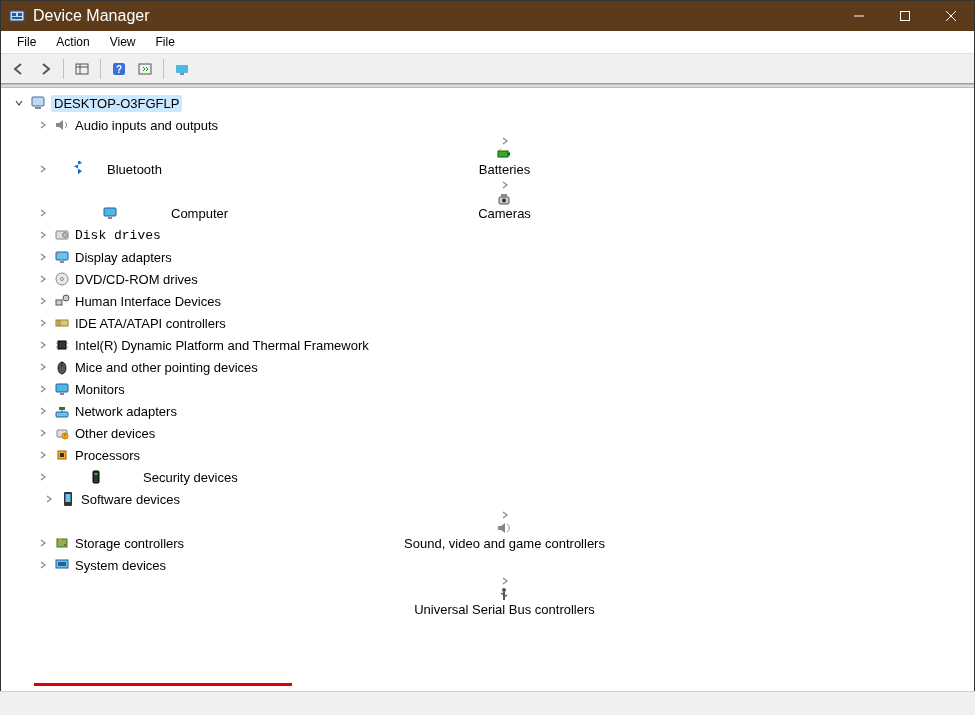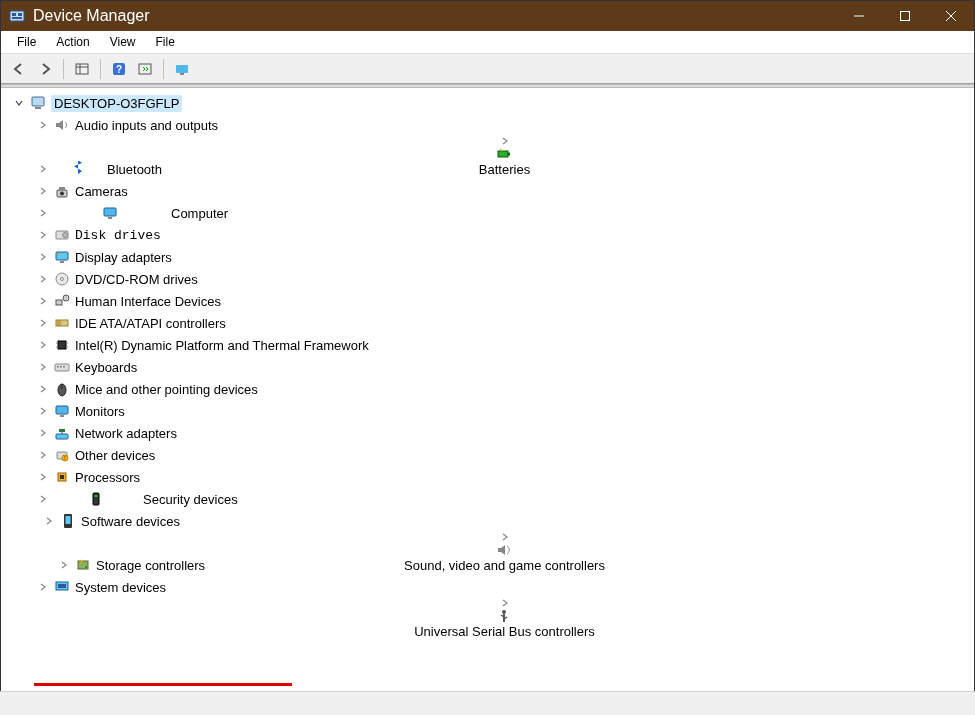--- a/index.html
+++ b/index.html
@@ -161,21 +161,21 @@
             <path d="M3 2 L7 5 L3 8" fill="none" stroke="#888" stroke-width="1.2"></path>
           </svg>
         </span>
     <span class="node-icon">
           <svg width="16" height="16" viewBox="0 0 16 16">
             <path d="M8 1v14l5-4-10-6 10-4-5-4z" fill="#0a6cd6" transform="scale(0.8) translate(2 1.5)"></path>
           </svg>
         </span>
     <span class="node-label">Bluetooth</span>
   </div>
-      <div class="node child" style="position: relative;">
+      <div class="node child" style="position: relative; flex-direction: column;">
     <span class="expander">
           <svg width="10" height="10" viewBox="0 0 10 10">
             <path d="M3 2 L7 5 L3 8" fill="none" stroke="#888" stroke-width="1.2"></path>
           </svg>
         </span>
     <span class="node-icon">
           <svg width="16" height="16" viewBox="0 0 16 16">
             <rect x="3" y="7" width="10" height="7" rx="1" fill="#ccc" stroke="#555"></rect>
             <circle cx="8" cy="10.5" r="2" fill="#333"></circle>
             <rect x="5" y="4" width="6" height="3" fill="#888"></rect>
@@ -287,36 +287,20 @@
     <span class="node-label">Intel(R) Dynamic Platform and Thermal Framework</span>
   </div>
       <div class="node child" style="position: relative;">
     <span class="expander">
           <svg width="10" height="10" viewBox="0 0 10 10">
             <path d="M3 2 L7 5 L3 8" fill="none" stroke="#888" stroke-width="1.2"></path>
           </svg>
         </span>
     <span class="node-icon">
           <svg width="16" height="16" viewBox="0 0 16 16">
-            <rect x="1" y="5" width="14" height="7" rx="1" fill="#ddd" stroke="#888"></rect>
-            <rect x="3" y="7" width="2" height="1.5" fill="#888"></rect>
-            <rect x="6" y="7" width="2" height="1.5" fill="#888"></rect>
-            <rect x="9" y="7" width="2" height="1.5" fill="#888"></rect>
-          </svg>
-        </span>
-    <span class="node-label">Keyboards</span>
-  </div>
-      <div class="node child" style="position: relative;">
-    <span class="expander">
-          <svg width="10" height="10" viewBox="0 0 10 10">
-            <path d="M3 2 L7 5 L3 8" fill="none" stroke="#888" stroke-width="1.2"></path>
-          </svg>
-        </span>
-    <span class="node-icon">
-          <svg width="16" height="16" viewBox="0 0 16 16">
             <ellipse cx="8" cy="9" rx="4" ry="6" fill="#555" stroke="#222"></ellipse>
             <line x1="8" y1="3" x2="8" y2="8" stroke="#222"></line>
           </svg>
         </span>
     <span class="node-label">Mice and other pointing devices</span>
   </div>
       <div class="node child" style="position: relative;">
     <span class="expander">
           <svg width="10" height="10" viewBox="0 0 10 10">
             <path d="M3 2 L7 5 L3 8" fill="none" stroke="#888" stroke-width="1.2"></path>
@@ -409,21 +393,21 @@
           </svg>
         </span>
     <span class="node-icon">
           <svg width="16" height="16" viewBox="0 0 16 16">
             <path d="M2 6h3l4-3v10l-4-3H2z" fill="#888"></path>
             <path d="M11 4c3 1 3 7 0 8" fill="none" stroke="#888"></path>
           </svg>
         </span>
     <span class="node-label">Sound, video and game controllers</span>
   </div>
-      <div class="node child" style="position: relative; margin-left: 21px;">
+      <div class="node child" style="position: relative;">
     <span class="expander">
           <svg width="10" height="10" viewBox="0 0 10 10">
             <path d="M3 2 L7 5 L3 8" fill="none" stroke="#888" stroke-width="1.2"></path>
           </svg>
         </span>
     <span class="node-icon">
           <svg width="16" height="16" viewBox="0 0 16 16">
             <rect x="3" y="4" width="10" height="8" fill="#8ab060" stroke="#4a7020"></rect>
             <path d="M5 3l2 2" stroke="#fa0" stroke-width="1.5"></path>
             <circle cx="11" cy="10" r="1" fill="#4a7020"></circle>

